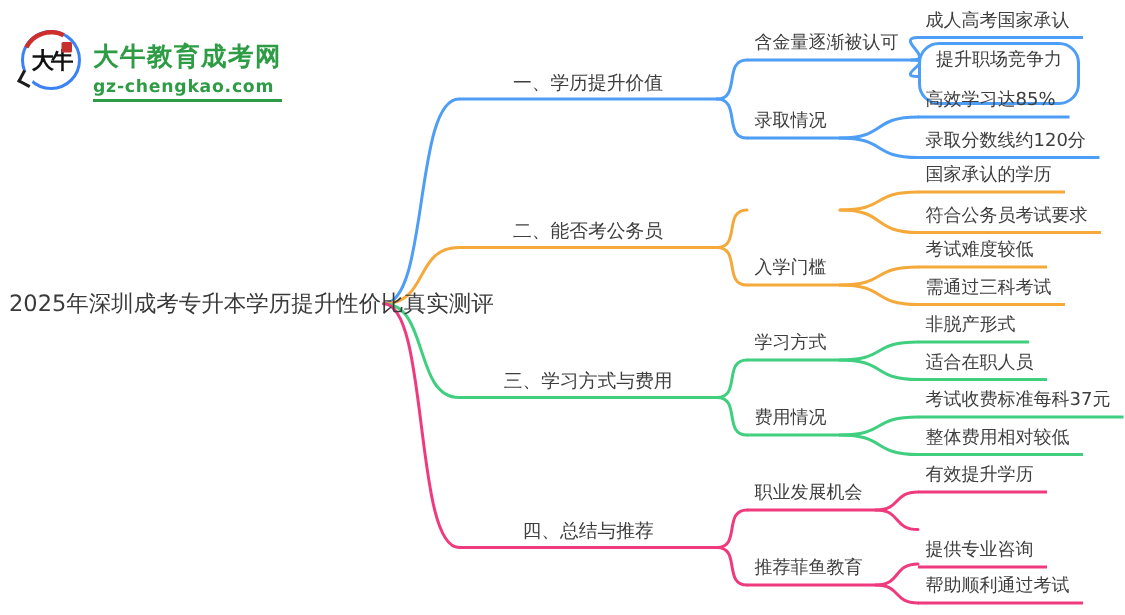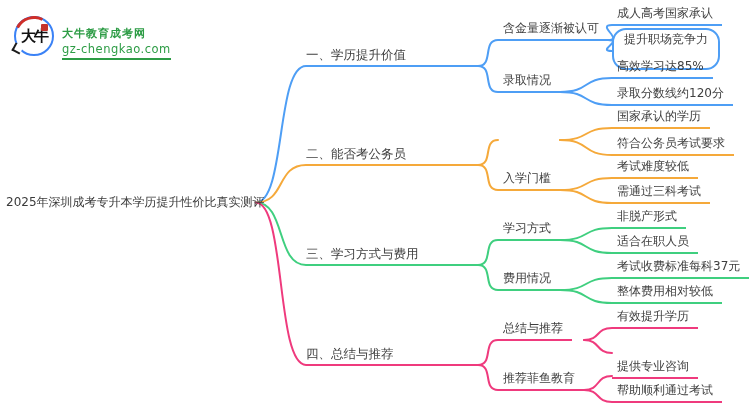--- a/index.html
+++ b/index.html
@@ -3,23 +3,23 @@
 <meta charset="utf-8">
 <style>
   html,body{margin:0;padding:0;background:#fff;}
   #stage{
     position:relative;width:750px;height:410px;background:#ffffff;
     overflow:hidden;font-family:"DejaVu Sans","Liberation Sans",sans-serif;
     color:#3e3e3e;
   }
   #wires{position:absolute;left:0;top:0;width:750px;height:410px;pointer-events:none;}
   .node{position:absolute;white-space:nowrap;line-height:15px;}
-  .root{left:4px;top:192px;font-size:12px;padding:3px 2px;color:#3a3a3a;}
+  .root{left:4px;top:192px;font-size:15px;padding:3px 2px;color:#3a3a3a;}
   .lvl1{
-    left:306px;width:172px;text-align:left;font-size:12.5px;
+    left:306px;width:172px;text-align:center;font-size:12.5px;
     padding:2px 0 3px;border-bottom:2px solid #999;
   }
   .lvl2{left:498px;font-size:12px;padding:2px 9px 3px 5px;border-bottom:2px solid #999;}
   .leaf{left:612px;font-size:12px;padding:2px 9px 3px 5px;border-bottom:2px solid #999;}
   .bubble{border:2px solid #999;border-radius:14px;padding:2px 10px 21px 10px;}
   
   #logo{position:absolute;left:14px;top:12px;display:flex;align-items:center;gap:8px;}
   #logo-badge{
     position:relative;width:40px;height:40px;border:2px solid #3b82f6;border-radius:50%;
     background:#fff;display:flex;align-items:center;justify-content:center;box-sizing:border-box;
@@ -28,22 +28,22 @@
     position:absolute;inset:-2px;border:3px solid transparent;border-top-color:#cf2f2a;
     border-radius:50%;transform:rotate(-18deg);
   }
   #logo-badge .seal{position:absolute;right:4px;top:6px;width:7px;height:7px;background:#c5322b;border-radius:1px;}
   #logo-badge .tail{
     position:absolute;left:-3px;bottom:1px;width:7px;height:7px;background:#fff;
     border-left:2px solid #1c1c1c;border-bottom:2px solid #1c1c1c;transform:rotate(28deg);
   }
   #logo-badge .glyph{font-size:15px;font-weight:bold;color:#111;letter-spacing:-2px;}
   #logo-text{display:flex;flex-direction:column;}
-  #logo-text .name{font-size:11px;font-weight:bold;color:#2d9c45;letter-spacing:1px;margin-top:14px;}
-  #logo-text .url{font-size:11.5px;font-weight:normal;color:#2d9c45;letter-spacing:.5px;margin-top:1px;}
+  #logo-text .name{font-size:17px;font-weight:bold;color:#2d9c45;letter-spacing:1px;margin-top:14px;}
+  #logo-text .url{font-size:11.5px;font-weight:bold;color:#2d9c45;letter-spacing:.5px;margin-top:1px;}
   #logo-text .bar{height:2px;background:#2d9c45;margin-top:2px;width:100%;}
 </style>
 </head>
 <body>
 
 <div id="stage">
   <svg id="wires">
       <path d="M255.78125,202.5 C285.9125,202.5 275.86875,66 306,66" fill="none" stroke="#4e9ef5" stroke-width="2" stroke-linecap="round"></path>
       <path d="M255.78125,202.5 C285.9125,202.5 275.86875,165 306,165" fill="none" stroke="#f5a93a" stroke-width="2" stroke-linecap="round"></path>
       <path d="M255.78125,202.5 C285.9125,202.5 275.86875,265 306,265" fill="none" stroke="#3fcf7f" stroke-width="2" stroke-linecap="round"></path>
@@ -93,21 +93,21 @@
   <div class="node lvl1" id="n-b0" style="top: 45px; border-bottom-color: rgb(78, 158, 245);">一、学历提升价值</div>
   <div class="node lvl1" id="n-b1" style="top: 144px; border-bottom-color: rgb(245, 169, 58);">二、能否考公务员</div>
   <div class="node lvl1" id="n-b2" style="top: 244px; border-bottom-color: rgb(63, 207, 127);">三、学习方式与费用</div>
   <div class="node lvl1" id="n-b3" style="top: 344px; border-bottom-color: rgb(239, 58, 125);">四、总结与推荐</div>
 
   <div class="node lvl2" id="n-c00" style="top: 19px; border-bottom-color: rgb(78, 158, 245);">含金量逐渐被认可</div>
   <div class="node lvl2" id="n-c01" style="top: 71px; border-bottom-color: rgb(78, 158, 245);">录取情况</div>
   <div class="node lvl2" id="n-c11" style="top: 169px; border-bottom-color: rgb(245, 169, 58);">入学门槛</div>
   <div class="node lvl2" id="n-c20" style="top: 219px; border-bottom-color: rgb(63, 207, 127);">学习方式</div>
   <div class="node lvl2" id="n-c21" style="top: 269px; border-bottom-color: rgb(63, 207, 127);">费用情况</div>
-  <div class="node lvl2" id="n-c30" style="top: 319px; border-bottom-color: rgb(239, 58, 125);">总结与推荐</div>
+  <div class="node lvl2" id="n-c30" style="top: 319px; border-bottom-color: rgb(239, 58, 125);">职业发展机会</div>
   <div class="node lvl2" id="n-c31" style="top: 369px; border-bottom-color: rgb(239, 58, 125);">推荐菲鱼教育</div>
 
   <div class="node leaf" id="n-l000" style="top: 4px; border-bottom-color: rgb(78, 158, 245);">成人高考国家承认</div>
   <div class="node leaf bubble" id="n-l001" style="top: 28px; border-color: rgb(78, 158, 245);">提升职场竞争力</div>
   <div class="node leaf" id="n-l010" style="top: 57px; border-bottom-color: rgb(78, 158, 245);">高效学习达85%</div>
   <div class="node leaf" id="n-l011" style="top: 84px; border-bottom-color: rgb(78, 158, 245);">录取分数线约120分</div>
   <div class="node leaf" id="n-l100" style="top: 107px; border-bottom-color: rgb(245, 169, 58);">国家承认的学历</div>
   <div class="node leaf" id="n-l101" style="top: 134px; border-bottom-color: rgb(245, 169, 58);">符合公务员考试要求</div>
   <div class="node leaf" id="n-l110" style="top: 157px; border-bottom-color: rgb(245, 169, 58);">考试难度较低</div>
   <div class="node leaf" id="n-l111" style="top: 182px; border-bottom-color: rgb(245, 169, 58);">需通过三科考试</div>

